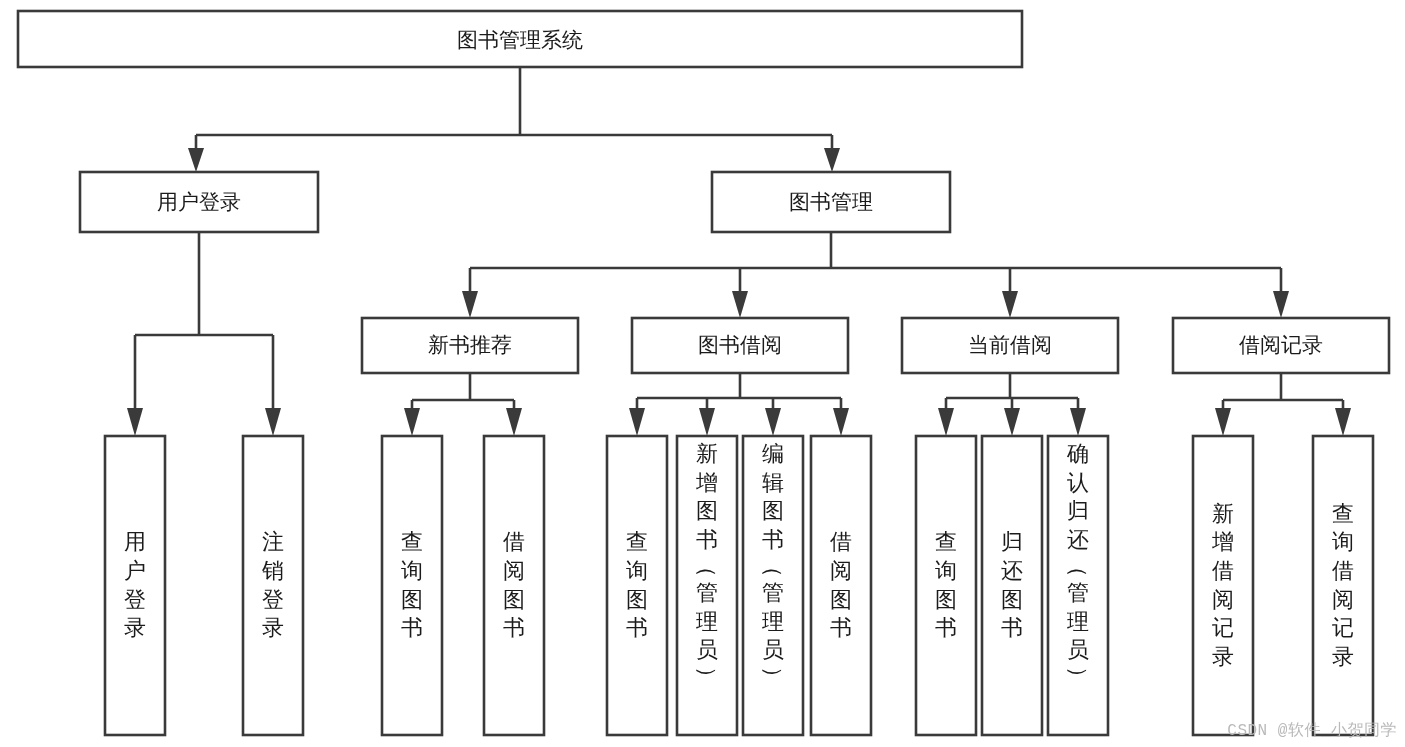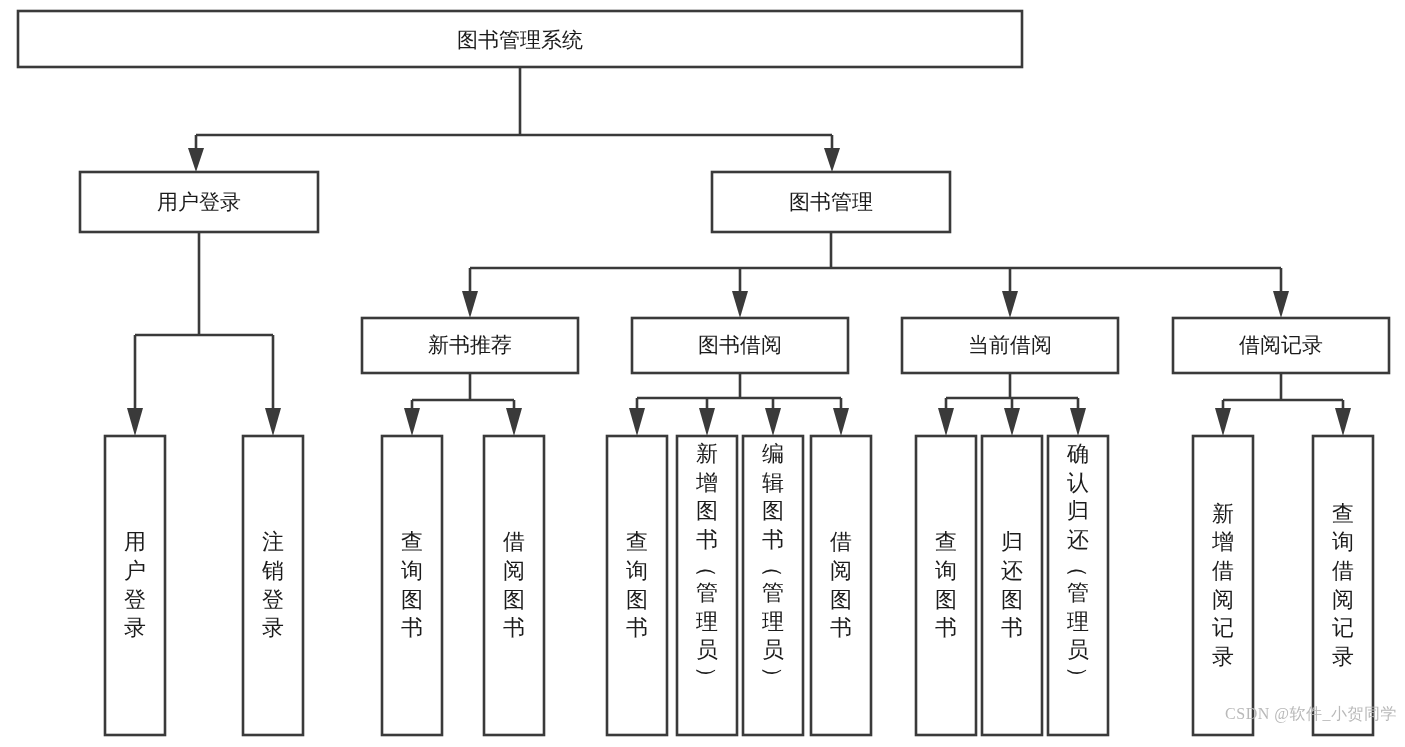--- a/index.html
+++ b/index.html
@@ -55,22 +55,22 @@
     font-size: 22px;
     line-height: 1.30;
     color: #1b1b1b;
     text-align: center;
     white-space: pre;
     pointer-events: none;
   }
   .watermark {
     position: absolute;
     right: 8px;
-    bottom: 22px;
-    font-family: Liberation Serif, serif;
+    bottom: 6px;
+    font-family: Liberation Mono, monospace;
     font-size: 16px;
     color: #b9b9b9;
     letter-spacing: 0.5px;
     user-select: none;
   }
 </style>
 </head>
 <body>
 
 <div id="diagram-root">

